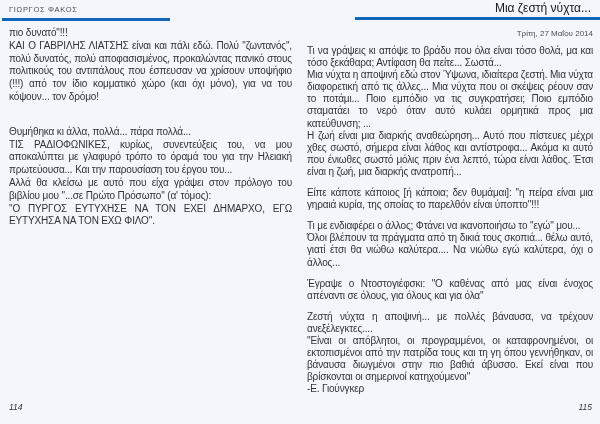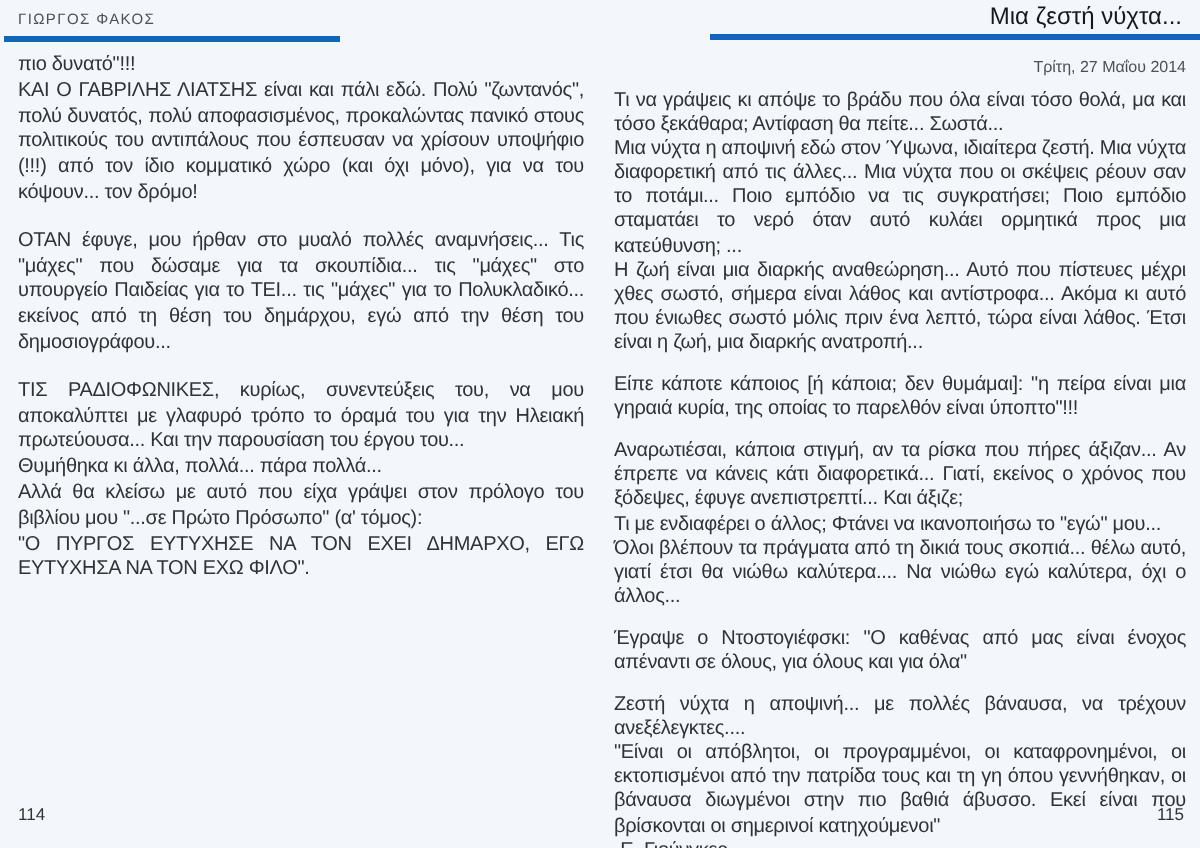--- a/index.html
+++ b/index.html
@@ -53,60 +53,58 @@
     line-height:12.8px;
     letter-spacing:-0.15px;
     color:var(--body-text);
     text-align:justify;
   }
   .page-right .para{line-height:12.1px;}
   .spacer{height:11px;}
   .page-right .spacer{height:9px;}
   .pagenum{
     position:absolute;top:402px;
-    font-size:8.5px;color:var(--body-text);
+    font-size:8.5px;color:var(--body-text);font-style:italic;
   }
   .pagenum-left{left:9px;}
   .pagenum-right{right:8px;text-align:left;}
 </style>
 </head>
 <body>
 
 <div class="canvas">
 
   <span class="author-label">ΓΙΩΡΓΟΣ ΦΑΚΟΣ</span>
   <div class="rule rule-left"></div>
 
   <span class="chapter-title">Μια ζεστή νύχτα...</span>
   <div class="rule rule-right"></div>
 
   <section class="page page-left">
     <div class="paras">
         <p class="para">πιο δυνατό"!!!</p>
         <p class="para">ΚΑΙ Ο ΓΑΒΡΙΛΗΣ ΛΙΑΤΣΗΣ είναι και πάλι εδώ. Πολύ "ζωντανός", πολύ δυνατός, πολύ αποφασισμένος, προκαλώντας πανικό στους πολιτικούς του αντιπάλους που έσπευσαν να χρίσουν υποψήφιο (!!!) από τον ίδιο κομματικό χώρο (και όχι μόνο), για να του κόψουν... τον δρόμο!</p>
         <div class="spacer"></div>
-        <p class="para">ΟΤΑΝ έφυγε, μου ήρθαν στο μυαλό πολλές αναμνήσεις... Τις "μάχες" που δώσαμε για τα σκουπίδια... τις "μάχες" στο υπουργείο Παιδείας για το ΤΕΙ... τις "μάχες" για το Πολυκλαδικό... εκείνος από τη θέση του δημάρχου, εγώ από την θέση του δημοσιογράφου...</p>
         <div class="spacer"></div>
+        <p class="para">Θυμήθηκα κι άλλα, πολλά... πάρα πολλά...</p>
         <p class="para">ΤΙΣ ΡΑΔΙΟΦΩΝΙΚΕΣ, κυρίως, συνεντεύξεις του, να μου αποκαλύπτει με γλαφυρό τρόπο το όραμά του για την Ηλειακή πρωτεύουσα... Και την παρουσίαση του έργου του...</p>
-        <p class="para">Θυμήθηκα κι άλλα, πολλά... πάρα πολλά...</p>
         <p class="para">Αλλά θα κλείσω με αυτό που είχα γράψει στον πρόλογο του βιβλίου μου "...σε Πρώτο Πρόσωπο" (α' τόμος):</p>
         <p class="para">"Ο ΠΥΡΓΟΣ ΕΥΤΥΧΗΣΕ ΝΑ ΤΟΝ ΕΧΕΙ ΔΗΜΑΡΧΟ, ΕΓΩ ΕΥΤΥΧΗΣΑ ΝΑ ΤΟΝ ΕΧΩ ΦΙΛΟ".</p>
       </div>
   </section>
 
   <section class="page page-right">
     <div class="entry-date">Τρίτη, 27 Μαΐου 2014</div>
     <div class="paras">
         <p class="para">Τι να γράψεις κι απόψε το βράδυ που όλα είναι τόσο θολά, μα και τόσο ξεκάθαρα; Αντίφαση θα πείτε... Σωστά...</p>
         <p class="para">Μια νύχτα η αποψινή εδώ στον Ύψωνα, ιδιαίτερα ζεστή. Μια νύχτα διαφορετική από τις άλλες... Μια νύχτα που οι σκέψεις ρέουν σαν το ποτάμι... Ποιο εμπόδιο να τις συγκρατήσει; Ποιο εμπόδιο σταματάει το νερό όταν αυτό κυλάει ορμητικά προς μια κατεύθυνση; ...</p>
         <p class="para">Η ζωή είναι μια διαρκής αναθεώρηση... Αυτό που πίστευες μέχρι χθες σωστό, σήμερα είναι λάθος και αντίστροφα... Ακόμα κι αυτό που ένιωθες σωστό μόλις πριν ένα λεπτό, τώρα είναι λάθος. Έτσι είναι η ζωή, μια διαρκής ανατροπή...</p>
         <div class="spacer"></div>
         <p class="para">Είπε κάποτε κάποιος [ή κάποια; δεν θυμάμαι]: "η πείρα είναι μια γηραιά κυρία, της οποίας το παρελθόν είναι ύποπτο"!!!</p>
         <div class="spacer"></div>
-        <p class="para">Αναρωτιέσαι, κάποια στιγμή, αν τα ρίσκα που πήρες άξιζαν... Αν έπρεπε να κάνεις κάτι διαφορετικά... Γιατί, εκείνος ο χρόνος που ξόδεψες, έφυγε ανεπιστρεπτί... Και άξιζε;</p>
         <p class="para">Τι με ενδιαφέρει ο άλλος; Φτάνει να ικανοποιήσω το "εγώ" μου...</p>
         <p class="para">Όλοι βλέπουν τα πράγματα από τη δικιά τους σκοπιά... θέλω αυτό, γιατί έτσι θα νιώθω καλύτερα.... Να νιώθω εγώ καλύτερα, όχι ο άλλος...</p>
         <div class="spacer"></div>
         <p class="para">Έγραψε ο Ντοστογιέφσκι: "Ο καθένας από μας είναι ένοχος απέναντι σε όλους, για όλους και για όλα"</p>
         <div class="spacer"></div>
         <p class="para">Ζεστή νύχτα η αποψινή... με πολλές βάναυσα, να τρέχουν ανεξέλεγκτες....</p>
         <p class="para">"Είναι οι απόβλητοι, οι προγραμμένοι, οι καταφρονημένοι, οι εκτοπισμένοι από την πατρίδα τους και τη γη όπου γεννήθηκαν, οι βάναυσα διωγμένοι στην πιο βαθιά άβυσσο. Εκεί είναι που βρίσκονται οι σημερινοί κατηχούμενοι"</p>
         <p class="para">-Ε. Γιούνγκερ</p>
       </div>
   </section>

